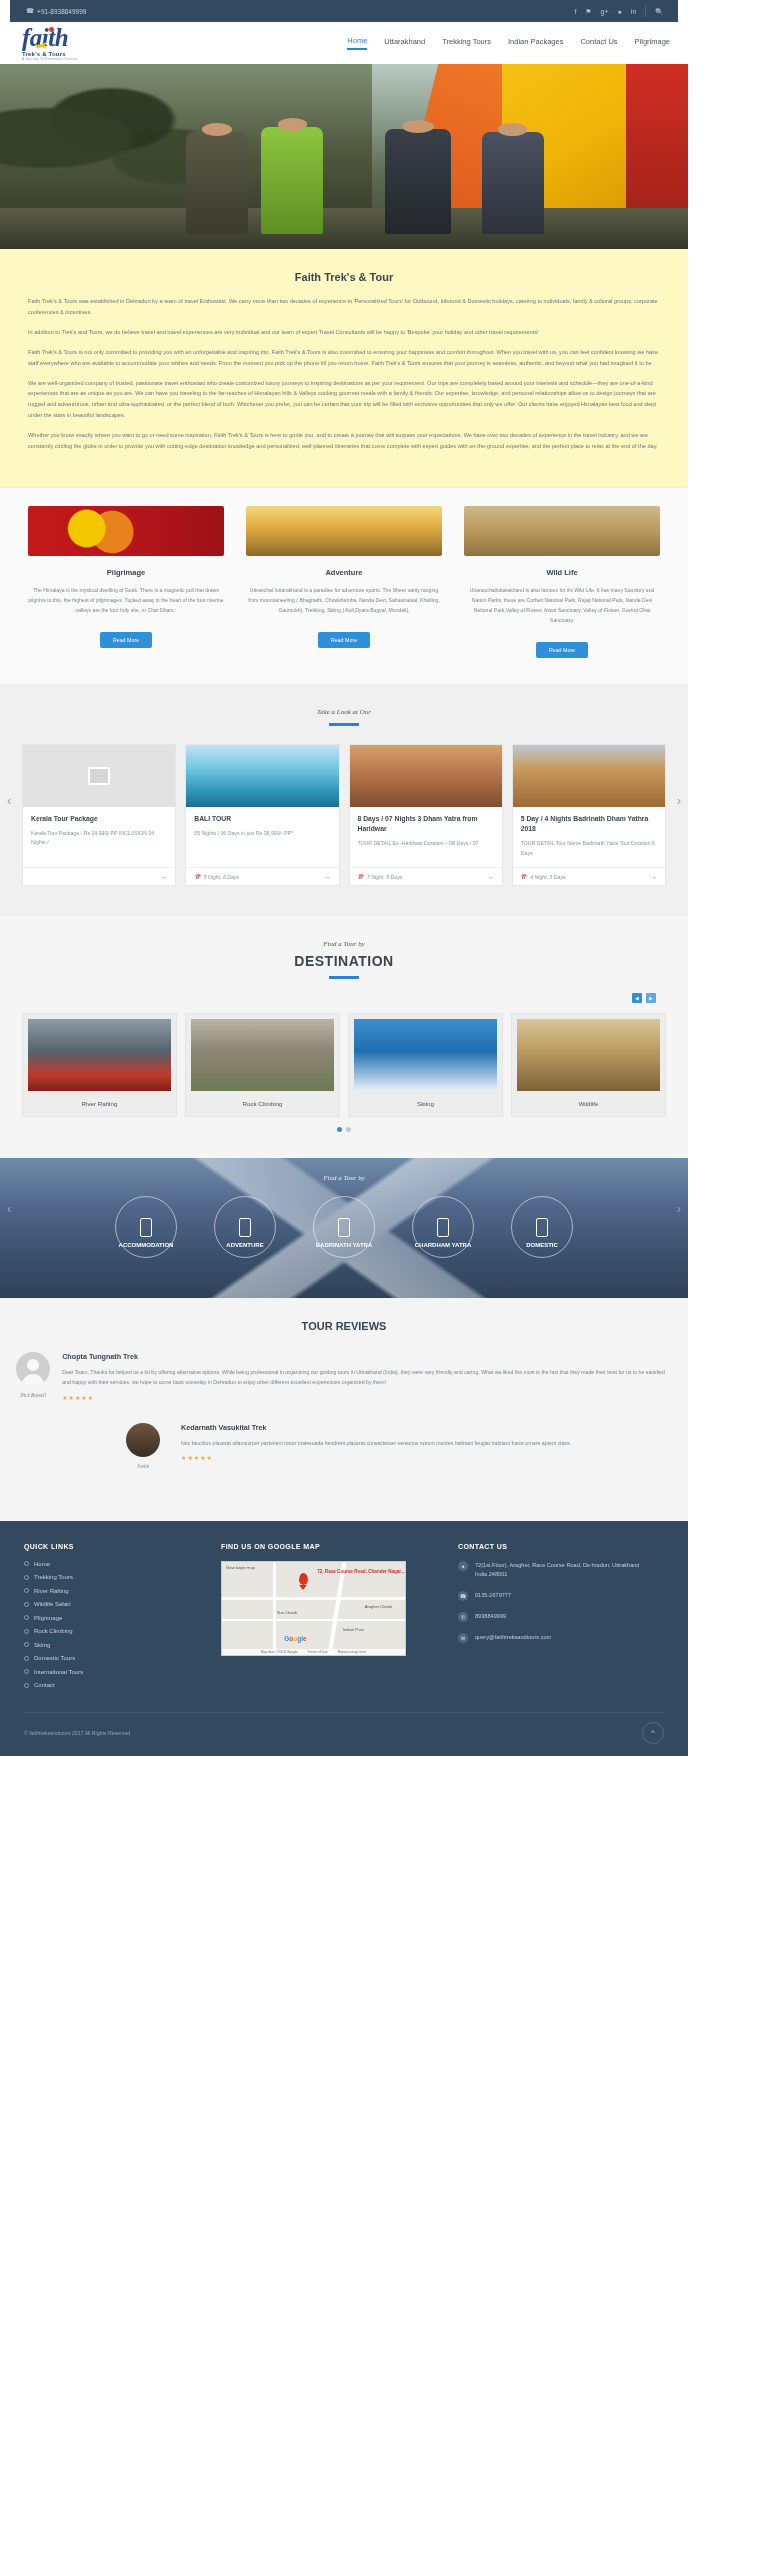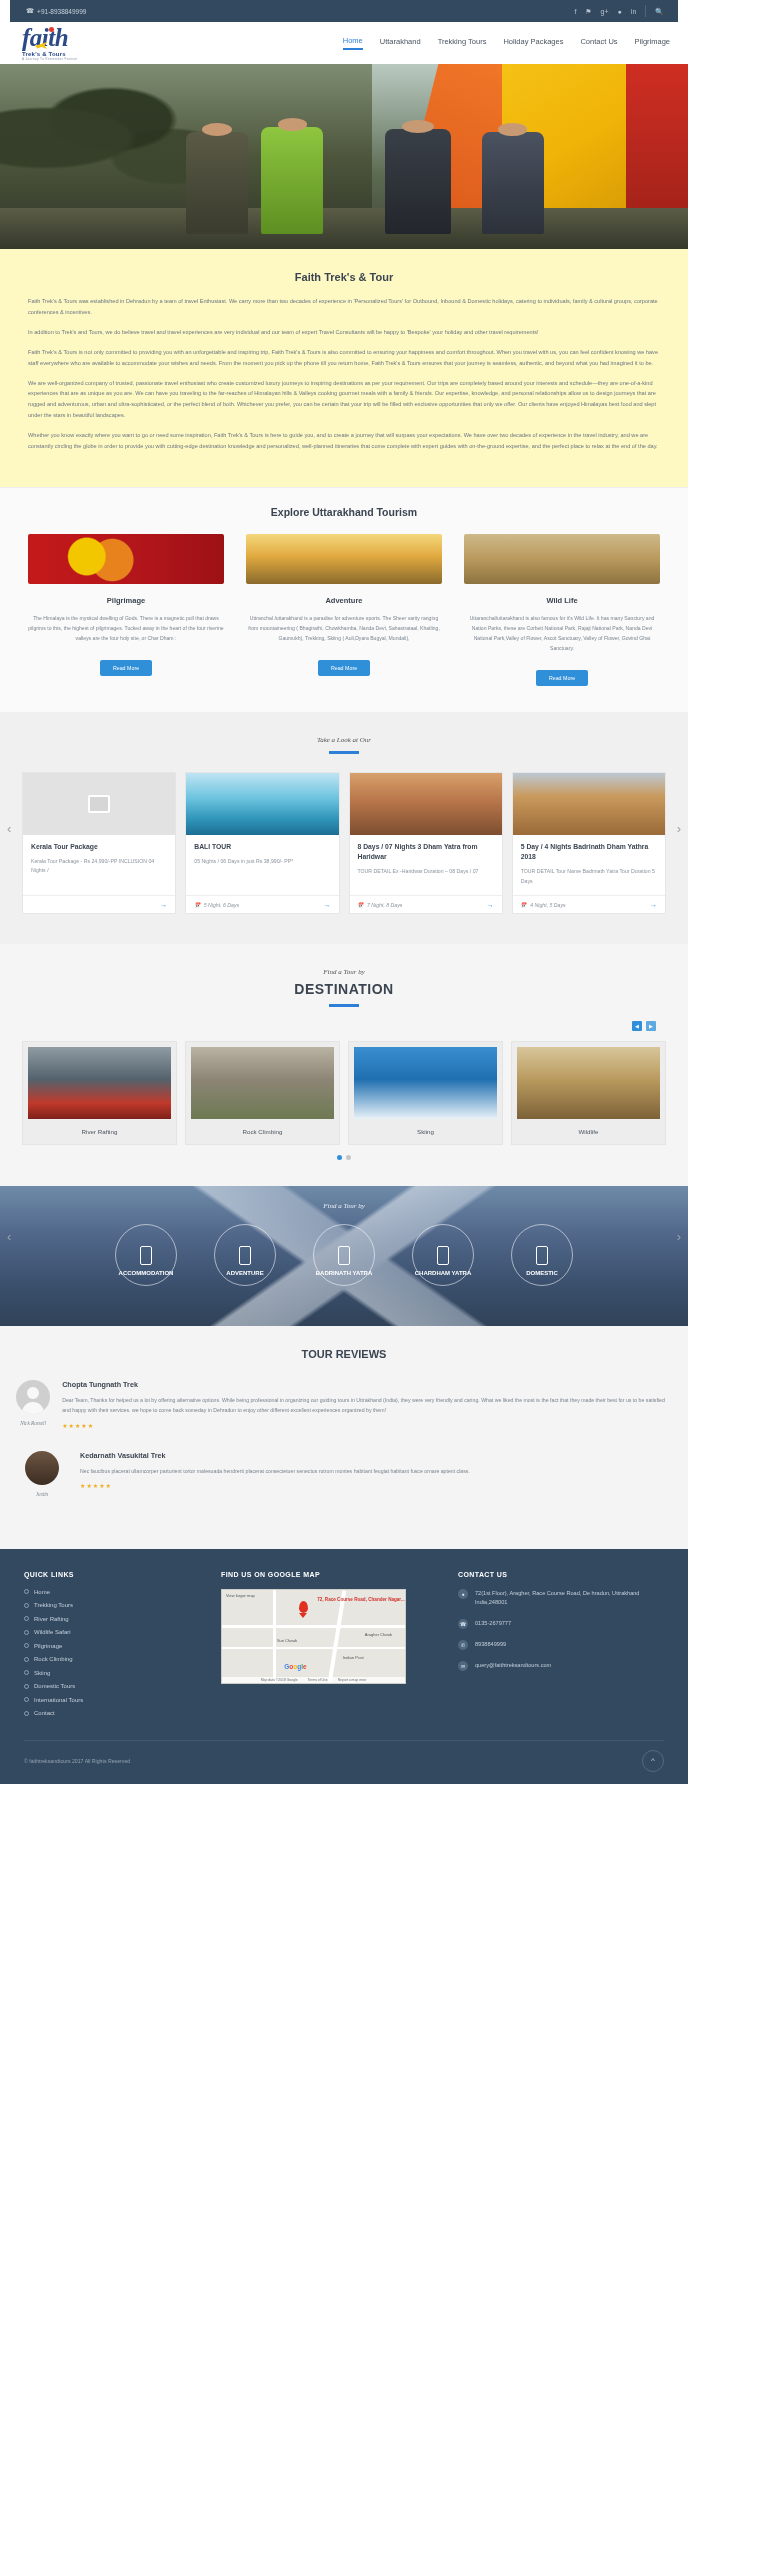--- a/index.html
+++ b/index.html
@@ -172,21 +172,21 @@
   .tt-row { display:flex; justify-content:center; gap:14px; margin-top:14px; }
   .tt-item { width:85px; text-align:center; }
   .tt-circle { width:62px; height:62px; border-radius:50%; border:1px solid rgba(255,255,255,.55);
     margin:0 auto; display:flex; align-items:center; justify-content:center; }
   .tt-glyph { width:12px; height:19px; border:1.3px solid #fff; border-radius:2px; }
   .tt-label { color:#fff; font-size:6px; font-weight:bold; margin-top:-17px; line-height:1.45; position:relative; }
 
   
   .reviews { background:#f4f4f4; padding: 22px 16px 30px; }
   .reviews h2 { text-align:center; font-size:11px; color:#3b4551; font-weight:bold; margin-bottom:20px; }
-  .review { display:flex; gap:12px; margin-bottom:22px; }
+  .review { display:flex; gap:12px; margin-bottom:22px;justify-content:center; }
   .rev-left { width:52px; text-align:center; }
   .avatar { width:34px; height:34px; border-radius:50%; background:#cfcfcf; margin:0 auto;
     position:relative; overflow:hidden; }
   .avatar.photo { background:linear-gradient(180deg,#6e5542 0%, #3b2d22 100%); }
   .avatar .a-head { position:absolute; top:7px; left:50%; transform:translateX(-50%);
     width:12px; height:12px; border-radius:50%; background:#ffffff; opacity:.85;}
   .avatar .a-body { position:absolute; bottom:0; left:50%; transform:translateX(-50%);
     width:22px; height:12px; border-radius:11px 11px 0 0; background:#ffffff; opacity:.85;}
   .sig { font-family:"Liberation Serif",serif; font-style:italic; font-size:5.2px; color:#7d8691; margin-top:6px;}
   .rev-body h4 { font-size:7.2px; color:#3b4551; font-weight:bold; margin-bottom:6px;}
@@ -255,21 +255,21 @@
         <i class="dot"></i>
         <i class="plane"></i>
       </div>
       <div class="tagline">Trek's &amp; Tours</div>
       <div class="tagline2">A Journey To Remember Forever</div>
     </div>
     <nav class="mainnav">
       <a href="#" class="active">Home</a>
       <a href="#">Uttarakhand</a>
       <a href="#">Trekking Tours</a>
-      <a href="#">Holiday Packages</a>
+      <a href="#">Indian Packages</a>
       <a href="#">Contact Us</a>
       <a href="#">Pilgrimage</a>
     </nav>
   </div>
 
   <div class="hero">
     <div class="sky"></div>
     <div class="forest"></div>
     <div class="tent-y"></div>
     <div class="tent-o"></div>
@@ -292,21 +292,20 @@
   <section class="about">
     <h2>Faith Trek's &amp; Tour</h2>
     <p>Faith Trek's &amp; Tours was established in Dehradun by a team of travel Enthusiast. We carry more than two decades of experience in 'Personalized Tours' for Outbound, Inbound &amp; Domestic holidays, catering to individuals, family &amp; cultural groups, corporate conferences &amp; incentives.</p>
     <p>In addition to Trek's and Tours, we do believe travel and travel experiences are very individual and our team of expert Travel Consultants will be happy to 'Bespoke' your holiday and other travel requirements!</p>
     <p>Faith Trek's &amp; Tours is not only committed to providing you with an unforgettable and inspiring trip, Faith Trek's &amp; Tours is also committed to ensuring your happiness and comfort throughout. When you travel with us, you can feel confident knowing we have staff everywhere who are available to accommodate your wishes and needs. From the moment you pick up the phone till you return home, Faith Trek's &amp; Tours ensures that your journey is seamless, authentic, and beyond what you had imagined it to be.</p>
     <p>We are well-organized company of trusted, passionate travel enthusiast who create customized luxury journeys to inspiring destinations as per your requirement. Our trips are completely based around your interests and schedule—they are one-of-a-kind experiences that are as unique as you are. We can have you traveling to the far-reaches of Himalayan hills &amp; Valleys cooking gourmet meals with a family &amp; friends. Our expertise, knowledge, and personal relationships allow us to design journeys that are rugged and adventurous, urban and ultra-sophisticated, or the perfect blend of both. Whichever you prefer, you can be certain that your trip will be filled with exclusive opportunities that only we offer. Our clients have enjoyed Himalayas best food and slept under the stars in beautiful landscapes.</p>
     <p>Whether you know exactly where you want to go or need some inspiration, Faith Trek's &amp; Tours is here to guide you, and to create a journey that will surpass your expectations. We have over two decades of experience in the travel industry, and we are constantly circling the globe in order to provide you with cutting-edge destination knowledge and personalized, well-planned itineraries that come complete with expert guides with on-the-ground expertise, and the perfect place to relax at the end of the day.</p>
   </section>
 
   <section class="explore">
-    <h2>Explore Uttarakhand Tourism</h2>
     <div class="cards3">
       <div class="card3">
         <div class="thumb t-pilgrim"></div>
         <h3>Pilgrimage</h3>
         <p>The Himalaya is the mystical dwelling of Gods. There is a magnetic pull that draws pilgrims to this, the highest of pilgrimages. Tucked away in the heart of the four riverine valleys are the four holy site, or Char Dham :</p>
         <button class="btn-blue">Read More</button>
       </div>
       <div class="card3">
         <div class="thumb t-adventure"></div>
         <h3>Adventure</h3>

